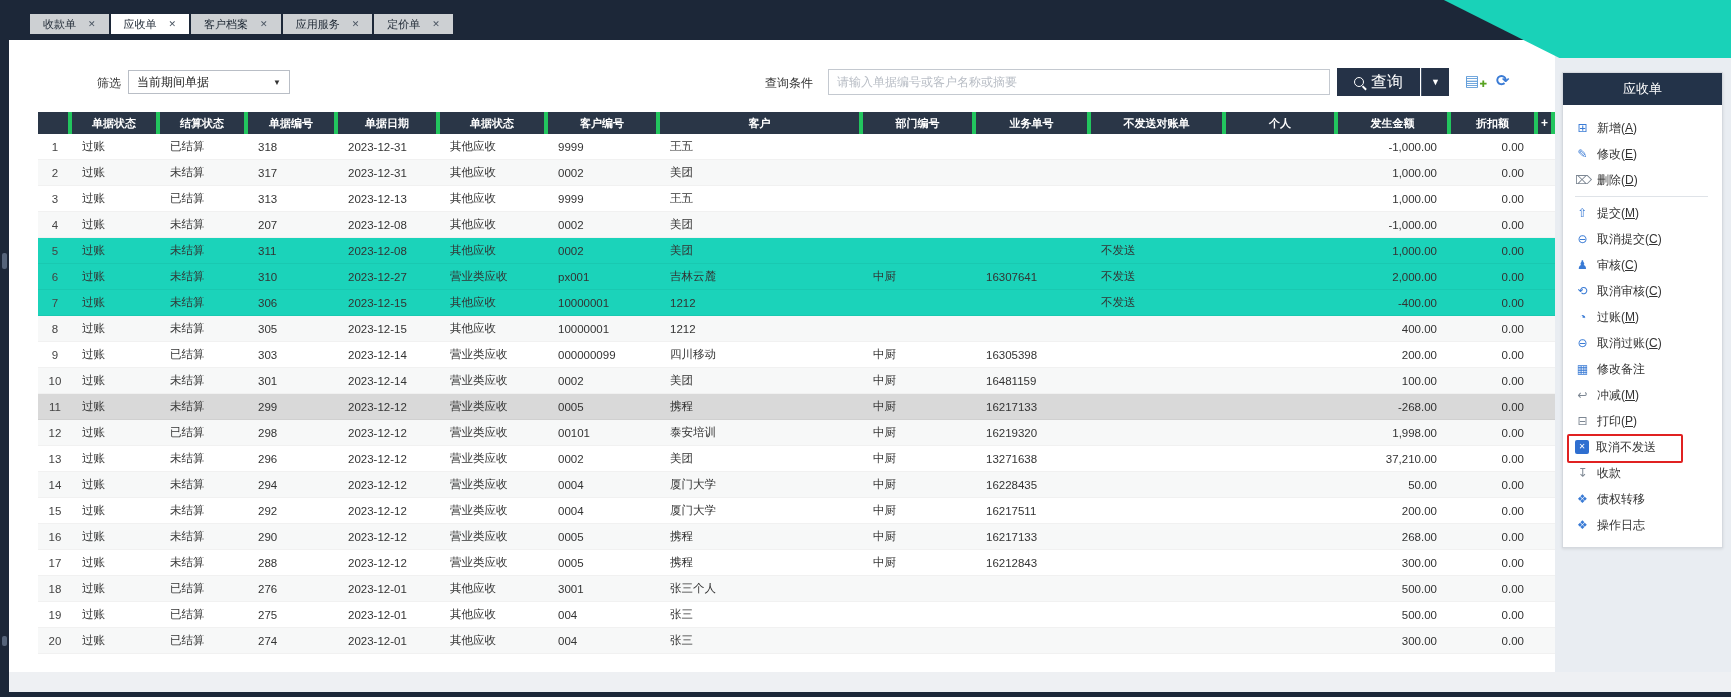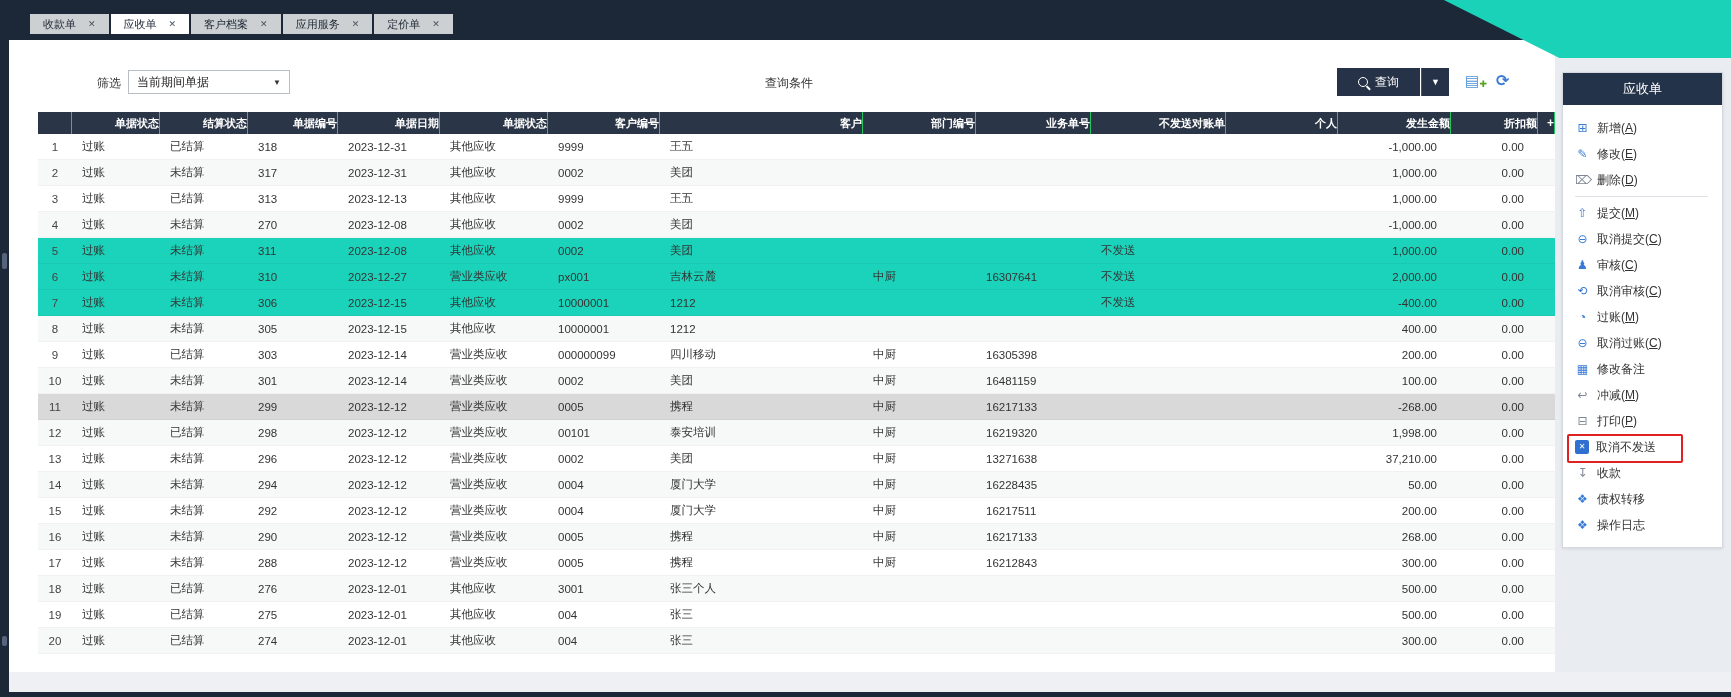--- a/index.html
+++ b/index.html
@@ -26,33 +26,33 @@
   .lbl{font-size:12px;color:#333;}
   .filter-label{position:absolute;top:19px;left:88px;}
   .filter-select{position:absolute;top:14px;left:119px;width:162px;height:24px;border:1px solid #b9bec6;
        background:#fff;display:flex;align-items:center;font-size:12px;color:#222;padding-left:8px;box-sizing:border-box;}
   .filter-select .caret{position:absolute;right:8px;font-size:8px;color:#333;}
   .query-label{position:absolute;top:19px;left:756px;}
   .query-input{position:absolute;top:13px;left:819px;width:502px;height:26px;border:1px solid #c4c9d0;
        box-sizing:border-box;font-size:12px;padding:0 8px;color:#333;font-family:inherit;}
   .query-input::placeholder{color:#b8bdc5;}
   .search-btn{position:absolute;top:12px;left:1328px;width:83px;height:28px;background:#253247;color:#fff;
-       display:flex;align-items:center;justify-content:center;gap:7px;font-size:12px;cursor:pointer;}
+       display:flex;align-items:center;justify-content:center;gap:7px;font-size:16px;cursor:pointer;}
   .mag{width:8px;height:8px;border:1.5px solid #fff;border-radius:50%;position:relative;display:inline-block;}
   .mag::after{content:"";position:absolute;width:5px;height:1.5px;background:#fff;transform:rotate(45deg);right:-4px;bottom:-2px;}
   .search-more{position:absolute;top:12px;left:1412px;width:27px;height:28px;background:#253247;color:#fff;
        border-left:1px solid #46556b;display:flex;align-items:center;justify-content:center;font-size:9px;cursor:pointer;}
   .excel-icon{position:absolute;top:16px;left:1456px;width:18px;height:18px;color:#4a8fd4;font-size:15px;line-height:18px;cursor:pointer;}
   .excel-icon .plus{position:absolute;right:-4px;bottom:-3px;font-size:9px;color:#58a321;}
   .refresh-icon{position:absolute;top:15px;left:1487px;font-size:16px;font-weight:bold;color:#3a7bd5;cursor:pointer;}
   
   .grid{position:absolute;top:56px;left:29px;width:1517px;}
   .grid-header{display:flex;height:22px;background:#2a3647;}
-  .hcell{box-sizing:border-box;color:#fff;font-size:11px;font-weight:bold;text-align:right;line-height:22px;
-       border-right:1px solid #22c55e;overflow:hidden;white-space:nowrap;flex-shrink:0;}
+  .hcell{box-sizing:border-box;color:#fff;font-size:11px;font-weight:bold;text-align:center;line-height:22px;
+       border-right:4px solid #22c55e;overflow:hidden;white-space:nowrap;flex-shrink:0;}
   .hcell.plus-col{width:17px;font-weight:bold;font-size:12px;cursor:pointer;}
   .trow{display:flex;height:26px;align-items:center;border-bottom:1px solid #f1f1f1;box-sizing:border-box;background:#fff;}
   .trow.alt{background:#f7f8f8;}
   .trow.teal{background:#1bd3ba;border-bottom:1px solid #19c9b1;}
   .trow.gray{background:#d9d9d9;border-bottom:1px solid #d0d0d0;}
   .tcell{box-sizing:border-box;font-size:11.5px;color:#333;padding-left:10px;overflow:hidden;white-space:nowrap;flex-shrink:0;}
   .tcell.c-row_no{text-align:center;padding-left:0;color:#444;}
   .tcell.num{text-align:right;padding-right:14px;padding-left:0;}
   
   .right-zone{position:absolute;top:40px;right:0;width:176px;height:652px;background:#e9edf2;z-index:2;}
@@ -99,20 +99,21 @@
     </div>
 
   <div class="main">
     <span class="lbl filter-label">筛选</span>
     <div class="filter-select">
       <span>当前期间单据</span>
       <span class="caret">▼</span>
     </div>
 
     <span class="lbl query-label">查询条件</span>
+    <input class="query-input" type="text" placeholder="请输入单据编号或客户名称或摘要" style="">
     <div class="search-btn">
       <span class="mag"></span>
       <span>查询</span>
     </div>
     <div class="search-more">
       <span>▼</span>
     </div>
     <div class="excel-icon">
       <span>▤</span>
       <span class="plus">✚</span>
@@ -183,21 +184,21 @@
             <div class="tcell c-biz_no" style="width: 115px;"></div>
             <div class="tcell c-no_send" style="width: 135px;"></div>
             <div class="tcell c-personal" style="width: 112px;"></div>
             <div class="tcell c-amount num" style="width: 113px;">1,000.00</div>
             <div class="tcell c-discount num" style="width: 87px;">0.00</div>
           </div>
           <div class="trow alt">
             <div class="tcell c-row_no" style="width: 34px;">4</div>
             <div class="tcell c-status" style="width: 88px;">过账</div>
             <div class="tcell c-settle" style="width: 88px;">未结算</div>
-            <div class="tcell c-doc_no" style="width: 90px;">270</div>
+            <div class="tcell c-doc_no" style="width: 90px;">207</div>
             <div class="tcell c-date" style="width: 102px;">2023-12-08</div>
             <div class="tcell c-doc_type" style="width: 108px;">其他应收</div>
             <div class="tcell c-cust_no" style="width: 112px;">0002</div>
             <div class="tcell c-customer" style="width: 203px;">美团</div>
             <div class="tcell c-dept_no" style="width: 113px;"></div>
             <div class="tcell c-biz_no" style="width: 115px;"></div>
             <div class="tcell c-no_send" style="width: 135px;"></div>
             <div class="tcell c-personal" style="width: 112px;"></div>
             <div class="tcell c-amount num" style="width: 113px;">-1,000.00</div>
             <div class="tcell c-discount num" style="width: 87px;">0.00</div>

